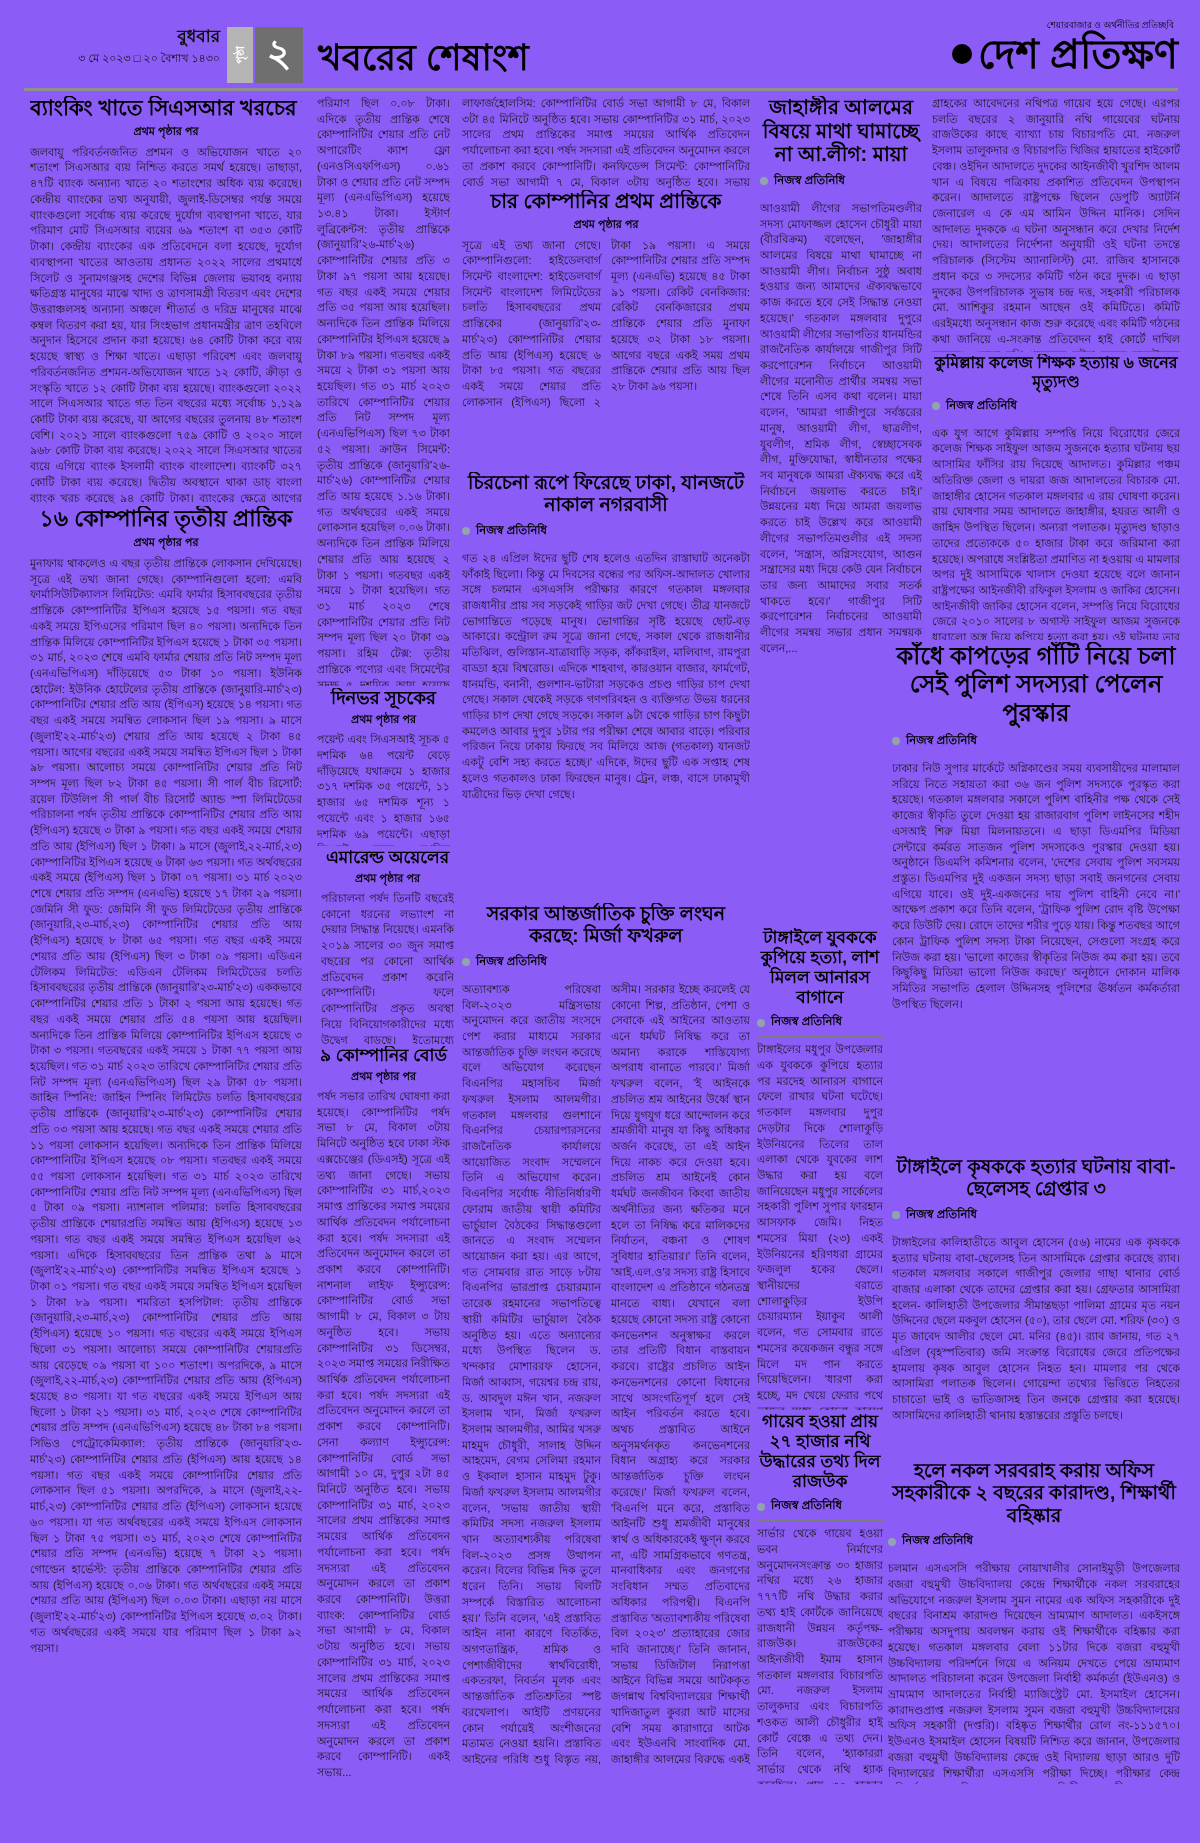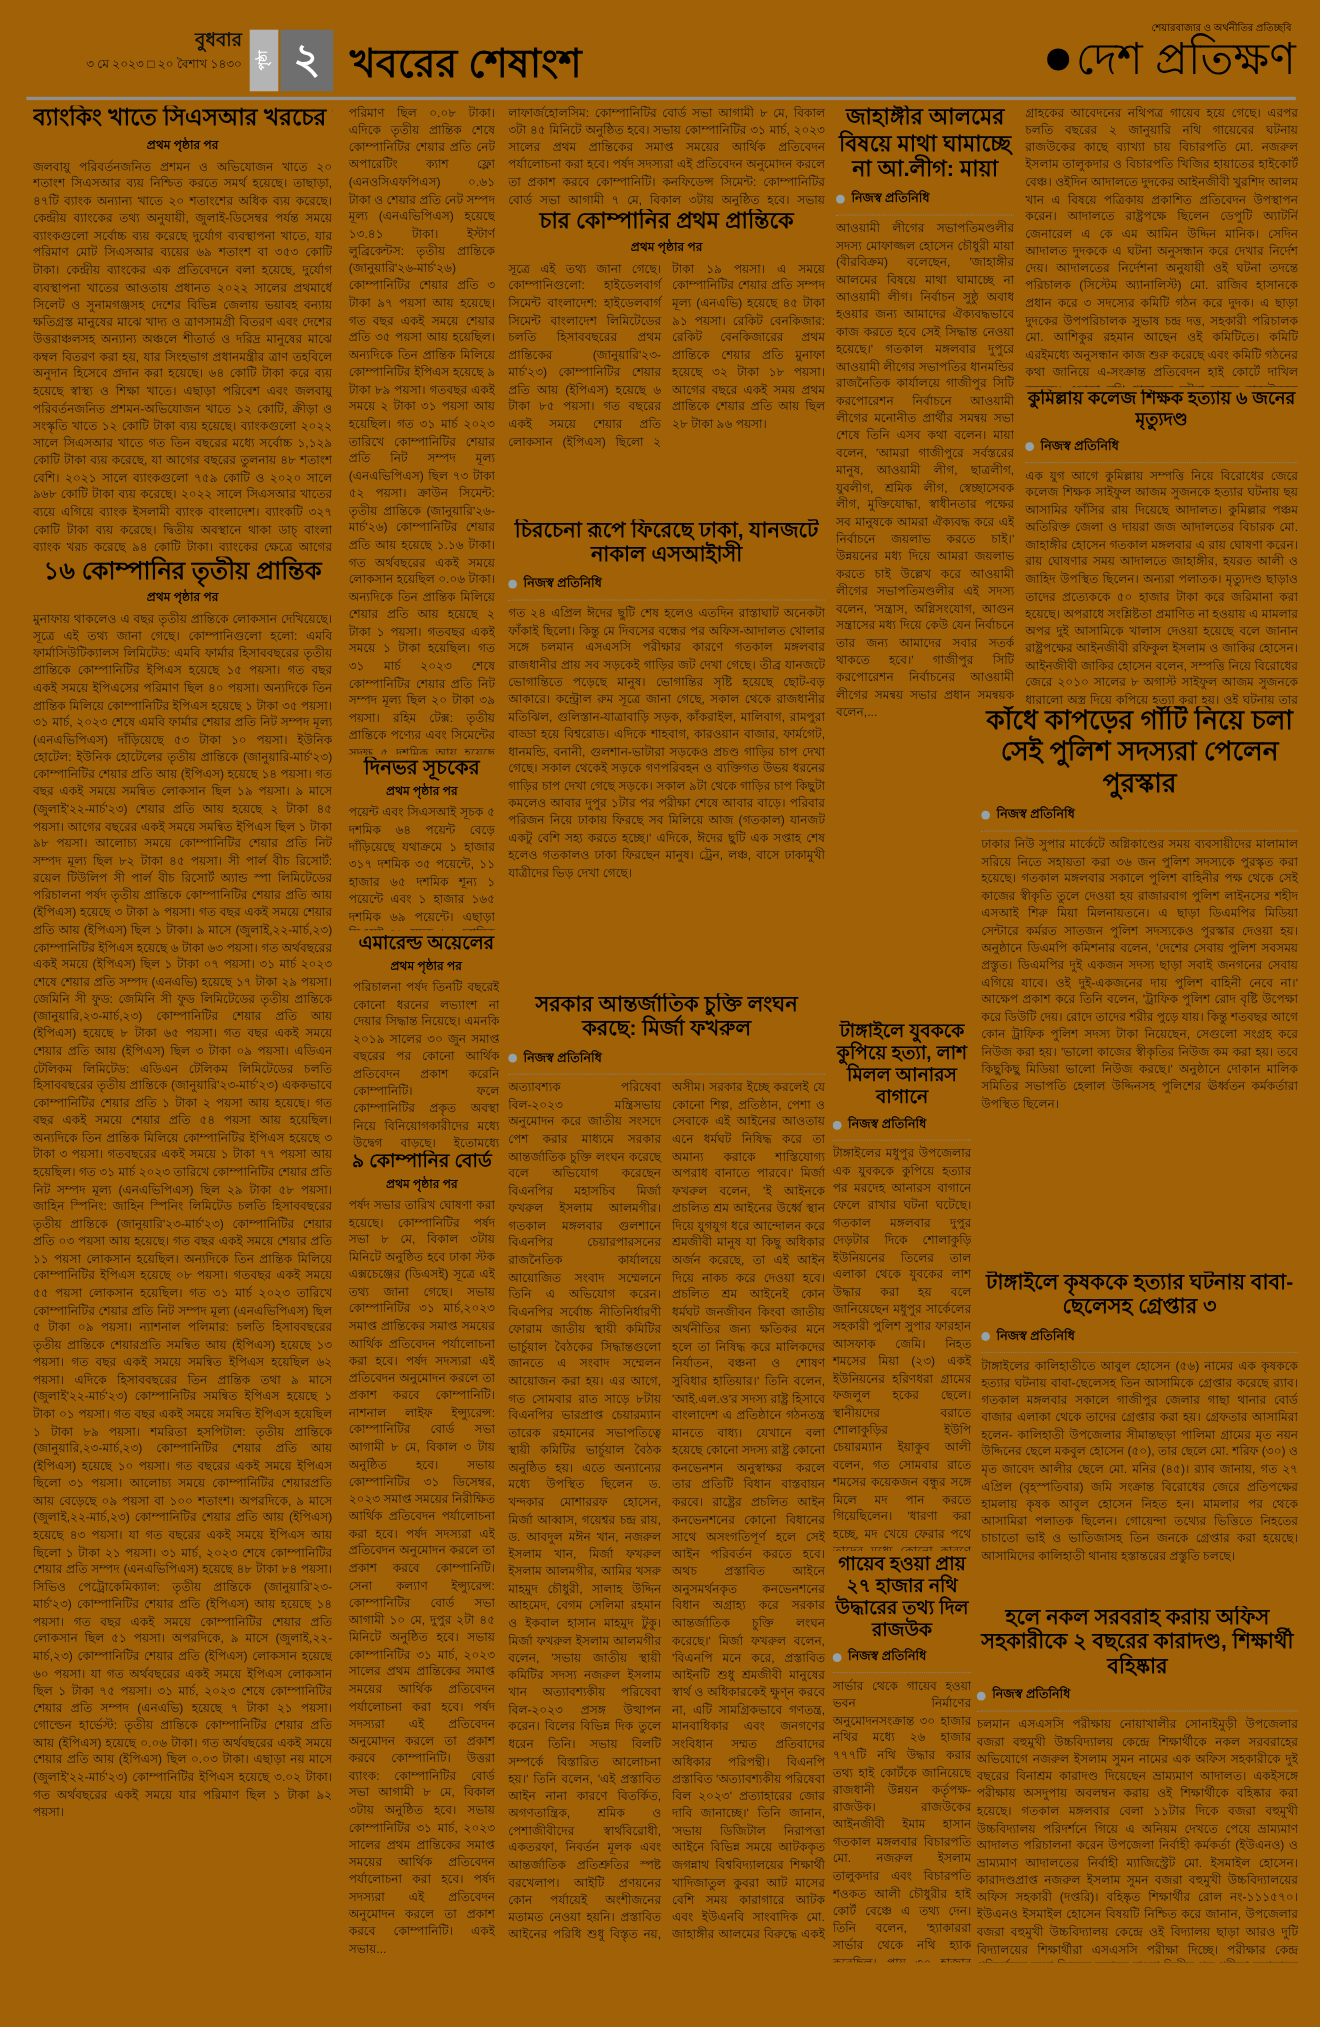--- a/index.html
+++ b/index.html
@@ -1,41 +1,41 @@
 <!DOCTYPE html>
 <html lang="bn"><head>
 <meta charset="utf-8">
 <style>
   html,body{margin:0;padding:0;}
   body{
     width:1200px;height:1843px;position:relative;background:#f5f4f2;
     font-family:"Liberation Sans","DejaVu Sans",sans-serif;color:#111;
   }
-  .page{position:absolute;left:0;top:0;width:1200px;height:1843px;background:#a16207;overflow:hidden;}
+  .page{position:absolute;left:0;top:0;width:1200px;height:1843px;background:#8b5cf6;overflow:hidden;}
   .block{position:absolute;overflow:hidden;}
   .head{font-weight:bold;color:#000;text-align:center;line-height:1.18;}
   .contlbl{font-weight:bold;text-align:center;font-size:11px;margin-top:2px;color:#000;}
   .byline{display:flex;align-items:center;gap:6px;font-weight:bold;font-size:11.5px;padding:5px 0 3px;color:#000;}
   .byline .dot{width:8px;height:8px;border-radius:50%;background:#93a3ad;flex:0 0 auto;}
   .dotrule{border-top:1px dotted #808080;margin:1px 0 5px;}
   .bodytext{font-size:11px;line-height:1.43;text-align:justify;color:#181818;}
   .two-col{column-count:2;column-gap:10px;}
   
   .hdr-date{position:absolute;left:40px;top:28px;width:180px;text-align:right;}
   .hdr-weekday{font-weight:bold;font-size:17px;line-height:1.1;}
   .hdr-dateline{font-size:11px;margin-top:3px;white-space:nowrap;}
   .hdr-pagelabel{position:absolute;left:227px;top:27px;width:26px;height:56px;background:#b4b4b4;
     display:flex;align-items:center;justify-content:center;}
   .hdr-pagelabel span{writing-mode:vertical-rl;transform:rotate(180deg);color:#ffffff;font-size:11px;font-weight:bold;}
   .hdr-pagenum{position:absolute;left:255px;top:27px;width:48px;height:56px;background:#6f6f6f;
     display:flex;align-items:center;justify-content:center;color:#ffffff;font-size:38px;font-weight:bold;}
   .hdr-section{position:absolute;left:318px;top:30px;font-size:36px;font-weight:bold;color:#000;white-space:nowrap;}
   .hdr-logo{position:absolute;right:22px;top:18px;text-align:right;}
   .hdr-tagline{font-size:9px;color:#000;text-align:right;margin-right:4px;}
-  .hdr-logotitle{font-size:40px;font-weight:normal;color:#000;line-height:1.05;display:flex;align-items:center;gap:6px;}
+  .hdr-logotitle{font-size:40px;font-weight:bold;color:#000;line-height:1.05;display:flex;align-items:center;gap:6px;}
   .hdr-seal{width:20px;height:20px;border-radius:50%;background:#000;display:inline-block;}
   .hdr-rule{position:absolute;left:24px;top:88px;width:1154px;border-top:3px solid #8f8f8f;}
   .nw{white-space:nowrap;}
 </style>
 </head>
 <body>
 
 <div class="page">
 
   <div class="hdr-date">
@@ -96,21 +96,21 @@
     <div class="bodytext">লাফার্জহোলসিম: কোম্পানিটির বোর্ড সভা আগামী ৮ মে, বিকাল ৩টা ৪৫ মিনিটে অনুষ্ঠিত হবে। সভায় কোম্পানিটির ৩১ মার্চ, ২০২৩ সালের প্রথম প্রান্তিকের সমাপ্ত সময়ের আর্থিক প্রতিবেদন পর্যালোচনা করা হবে। পর্ষদ সদস্যরা এই প্রতিবেদন অনুমোদন করলে তা প্রকাশ করবে কোম্পানিটি। কনফিডেন্স সিমেন্ট: কোম্পানিটির বোর্ড সভা আগামী ৭ মে, বিকাল ৩টায় অনুষ্ঠিত হবে। সভায় কোম্পানিটির ৩১ মার্চ, ২০২৩ সালের তৃতীয় প্রান্তিকের সমাপ্ত সময়ের আর্থিক প্রতিবেদন পর্যালোচনা করা হবে। পর্ষদ সদস্যরা এই প্রতিবেদন অনুমোদন করলে তা প্রকাশ করবে কোম্পানিটি।</div>
   </article>
 
   <article class="block" style="left:462px;top:190px;width:288px;height:280px;">
     <div class="head nw" style="font-size:20px;">চার কোম্পানির প্রথম প্রান্তিকে</div>
     <div class="contlbl">প্রথম পৃষ্ঠার পর</div>
     <div class="bodytext two-col" style="margin-top:3px;height:218px;">সূত্রে এই তথ্য জানা গেছে। কোম্পানিগুলো: হাইডেলবার্গ সিমেন্ট বাংলাদেশ: হাইডেলবার্গ সিমেন্ট বাংলাদেশ লিমিটেডের চলতি হিসাববছরের প্রথম প্রান্তিকের (জানুয়ারি'২৩-মার্চ'২৩) কোম্পানিটির শেয়ার প্রতি আয় (ইপিএস) হয়েছে ৬ টাকা ৮৫ পয়সা। গত বছরের একই সময়ে শেয়ার প্রতি লোকসান (ইপিএস) ছিলো ২ টাকা ১৯ পয়সা। এ সময়ে কোম্পানিটির শেয়ার প্রতি সম্পদ মূল্য (এনএভি) হয়েছে ৪৫ টাকা ৯১ পয়সা। রেকিট বেনকিজার: রেকিট বেনকিজারের প্রথম প্রান্তিকে শেয়ার প্রতি মুনাফা হয়েছে ৩২ টাকা ১৮ পয়সা। আগের বছরে একই সময় প্রথম প্রান্তিকে শেয়ার প্রতি আয় ছিল ২৮ টাকা ৯৬ পয়সা।</div>
   </article>
 
   <article class="block" style="left:462px;top:472px;width:288px;height:430px;">
-    <div class="head" style="font-size:19px;">চিরচেনা রূপে ফিরেছে ঢাকা, যানজটে নাকাল এসআইাসী</div>
+    <div class="head" style="font-size:19px;">চিরচেনা রূপে ফিরেছে ঢাকা, যানজটে নাকাল নগরবাসী</div>
     <div class="byline">
         <span class="dot"></span>
         <span>নিজস্ব প্রতিনিধি</span>
       </div>
     <div class="dotrule"></div>
     <div class="bodytext">গত ২৪ এপ্রিল ঈদের ছুটি শেষ হলেও এতদিন রাস্তাঘাট অনেকটা ফাঁকাই ছিলো। কিন্তু মে দিবসের বন্ধের পর অফিস-আদালত খোলার সঙ্গে চলমান এসএসসি পরীক্ষার কারণে গতকাল মঙ্গলবার রাজধানীর প্রায় সব সড়কেই গাড়ির জট দেখা গেছে। তীব্র যানজটে ভোগান্তিতে পড়েছে মানুষ। ভোগান্তির সৃষ্টি হয়েছে ছোট-বড় আকারে। কন্ট্রোল রুম সূত্রে জানা গেছে, সকাল থেকে রাজধানীর মতিঝিল, গুলিস্তান-যাত্রাবাড়ি সড়ক, কাঁকরাইল, মালিবাগ, রামপুরা বাড্ডা হয়ে বিশ্বরোড। এদিকে শাহবাগ, কারওয়ান বাজার, ফার্মগেট, ধানমন্ডি, বনানী, গুলশান-ভাটারা সড়কেও প্রচণ্ড গাড়ির চাপ দেখা গেছে। সকাল থেকেই সড়কে গণপরিবহন ও ব্যক্তিগত উভয় ধরনের গাড়ির চাপ দেখা গেছে সড়কে। সকাল ৯টা থেকে গাড়ির চাপ কিছুটা কমলেও আবার দুপুর ১টার পর পরীক্ষা শেষে আবার বাড়ে। পরিবার পরিজন নিয়ে ঢাকায় ফিরছে সব মিলিয়ে আজ (গতকাল) যানজট একটু বেশি সহ্য করতে হচ্ছে।' এদিকে, ঈদের ছুটি এক সপ্তাহ শেষ হলেও গতকালও ঢাকা ফিরছেন মানুষ। ট্রেন, লঞ্চ, বাসে ঢাকামুখী যাত্রীদের ভিড় দেখা গেছে।</div>
   </article>
 
   <article class="block" style="left:462px;top:903px;width:288px;height:881px;">
     <div class="head" style="font-size:19px;">সরকার আন্তর্জাতিক চুক্তি লংঘন করছে: মির্জা ফখরুল</div>

